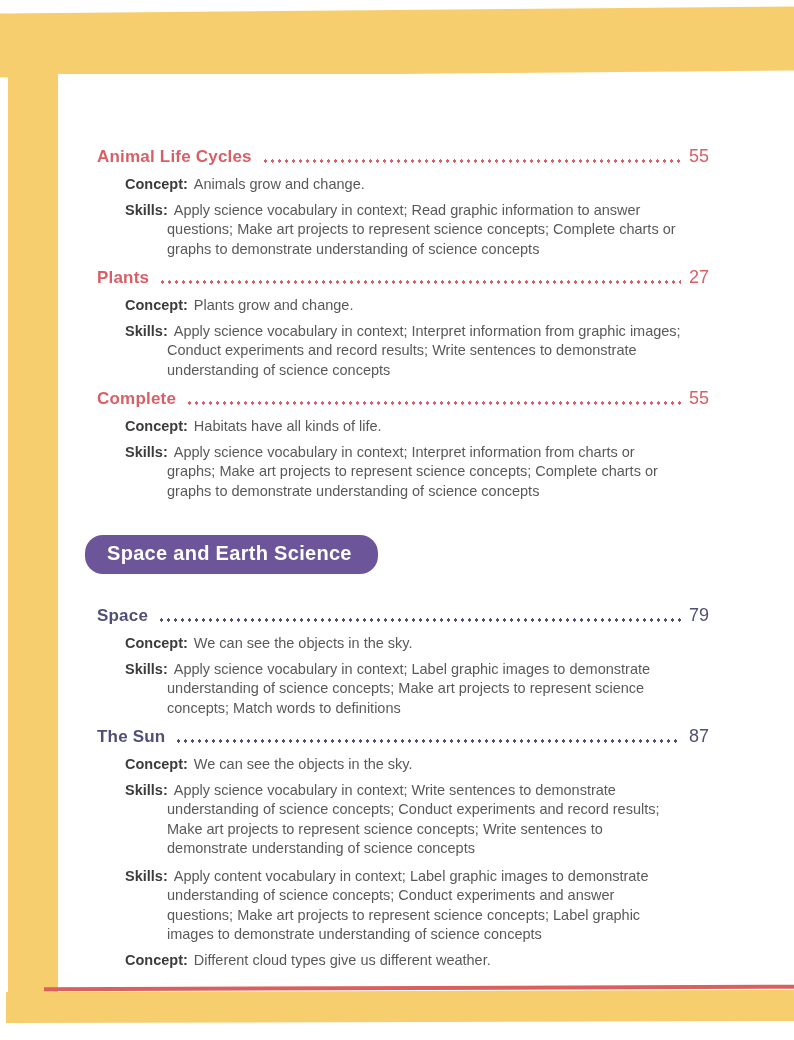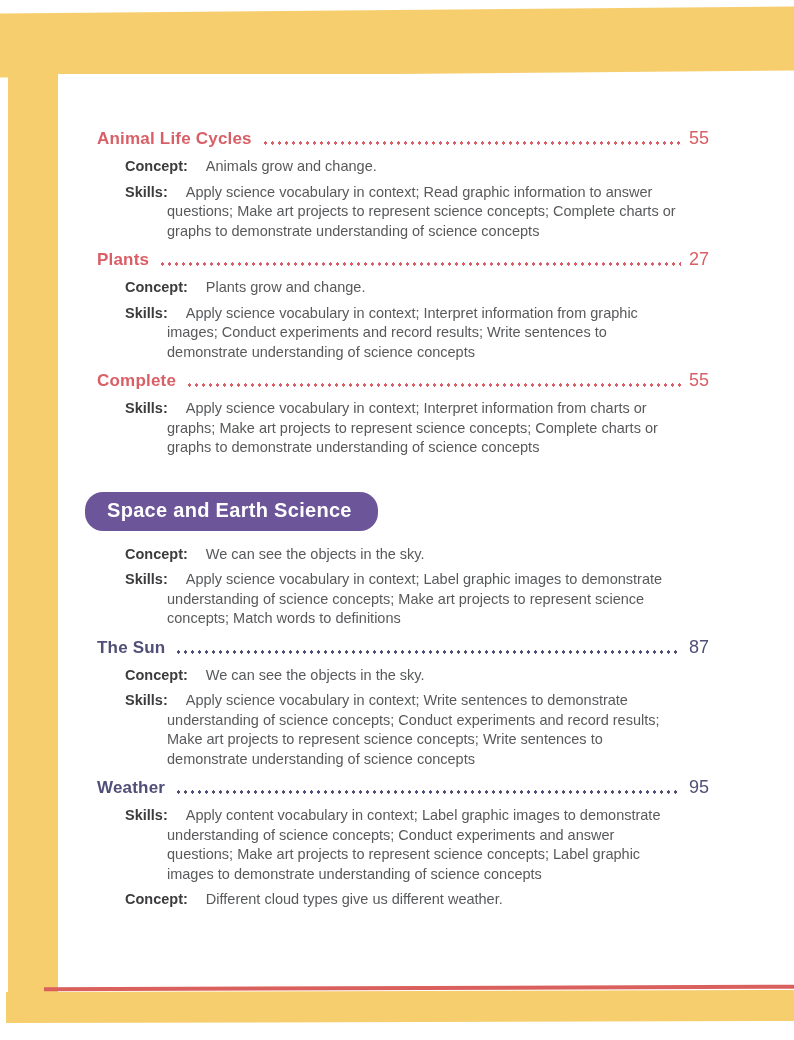--- a/index.html
+++ b/index.html
@@ -42,21 +42,21 @@
   
   .page {
     position: absolute;
     left: 58px; top: 74px;
     right: 0; bottom: 54px;
     background: #ffffff;
   }
   .toc {
     position: absolute;
     left: 39px;  
-    top: 54px;   
+    top: 72px;   
     width: 612px;
   }
   .toc-entry { margin-bottom: 8px; }
   .entry-head {
     display: flex;
     align-items: baseline;
     margin-bottom: 8px;
   }
   .entry-title {
     font-size: 17px;
@@ -91,25 +91,25 @@
     width: 515px;
     font-size: 14.5px;
     line-height: 19.5px;
     color: #58595B;
   }
   .detail.concept { padding-left: 66px; text-indent: -66px; }
   .detail.skills  { padding-left: 42px; text-indent: -42px; }
   .lbl {
     font-weight: bold;
     color: #3C3C3E;
-    margin-right: 18px;
+    margin-right: 6px;
   }
   .banner {
     display: inline-block;
-    margin: 26px 0 14px -12px;
+    margin: 26px 0 31px -12px;
     background: #6C5598;
     color: #ffffff;
     font-size: 20px;
     font-weight: bold;
     letter-spacing: 0.3px;
     padding: 7px 26px 9px 22px;
     border-radius: 18px;
   }
 </style>
 </head>
@@ -146,52 +146,53 @@
         <p class="detail skills"><span class="lbl">Skills:</span><span>Apply science vocabulary in context; Interpret information from graphic images; Conduct experiments and record results; Write sentences to demonstrate understanding of science concepts</span></p>
       </section>
 
       
       <section class="toc-entry red">
         <div class="entry-head">
           <span class="entry-title">Complete</span>
           <span class="leader"></span>
           <span class="entry-page">55</span>
         </div>
+        <p class="detail concept"><span class="lbl">Concept:</span><span>Habitats have all kinds of life.</span></p>
         <p class="detail skills"><span class="lbl">Skills:</span><span>Apply science vocabulary in context; Interpret information from charts or graphs; Make art projects to represent science concepts; Complete charts or graphs to demonstrate understanding of science concepts</span></p>
       </section>
 
       
       <div class="banner">
         <span>Space and Earth Science</span>
       </div>
 
       
       <section class="toc-entry blue">
+        <div class="entry-head">
+          <span class="entry-title">Space</span>
+          <span class="leader"></span>
+          <span class="entry-page">79</span>
+        </div>
         <p class="detail concept"><span class="lbl">Concept:</span><span>We can see the objects in the sky.</span></p>
         <p class="detail skills"><span class="lbl">Skills:</span><span>Apply science vocabulary in context; Label graphic images to demonstrate understanding of science concepts; Make art projects to represent science concepts; Match words to definitions</span></p>
       </section>
 
       
       <section class="toc-entry blue">
         <div class="entry-head">
           <span class="entry-title">The Sun</span>
           <span class="leader"></span>
           <span class="entry-page">87</span>
         </div>
         <p class="detail concept"><span class="lbl">Concept:</span><span>We can see the objects in the sky.</span></p>
         <p class="detail skills"><span class="lbl">Skills:</span><span>Apply science vocabulary in context; Write sentences to demonstrate understanding of science concepts; Conduct experiments and record results; Make art projects to represent science concepts; Write sentences to demonstrate understanding of science concepts</span></p>
       </section>
 
       
       <section class="toc-entry blue">
-        <div class="entry-head">
-          <span class="entry-title">Weather</span>
-          <span class="leader"></span>
-          <span class="entry-page">95</span>
-        </div>
         <p class="detail skills"><span class="lbl">Skills:</span><span>Apply content vocabulary in context; Label graphic images to demonstrate understanding of science concepts; Conduct experiments and answer questions; Make art projects to represent science concepts; Label graphic images to demonstrate understanding of science concepts</span></p>
         <p class="detail concept"><span class="lbl">Concept:</span><span>Different cloud types give us different weather.</span></p>
       </section>
 
     </div>
   </div>
 
   <div class="page-bottom-line"></div>
 </div>
 

